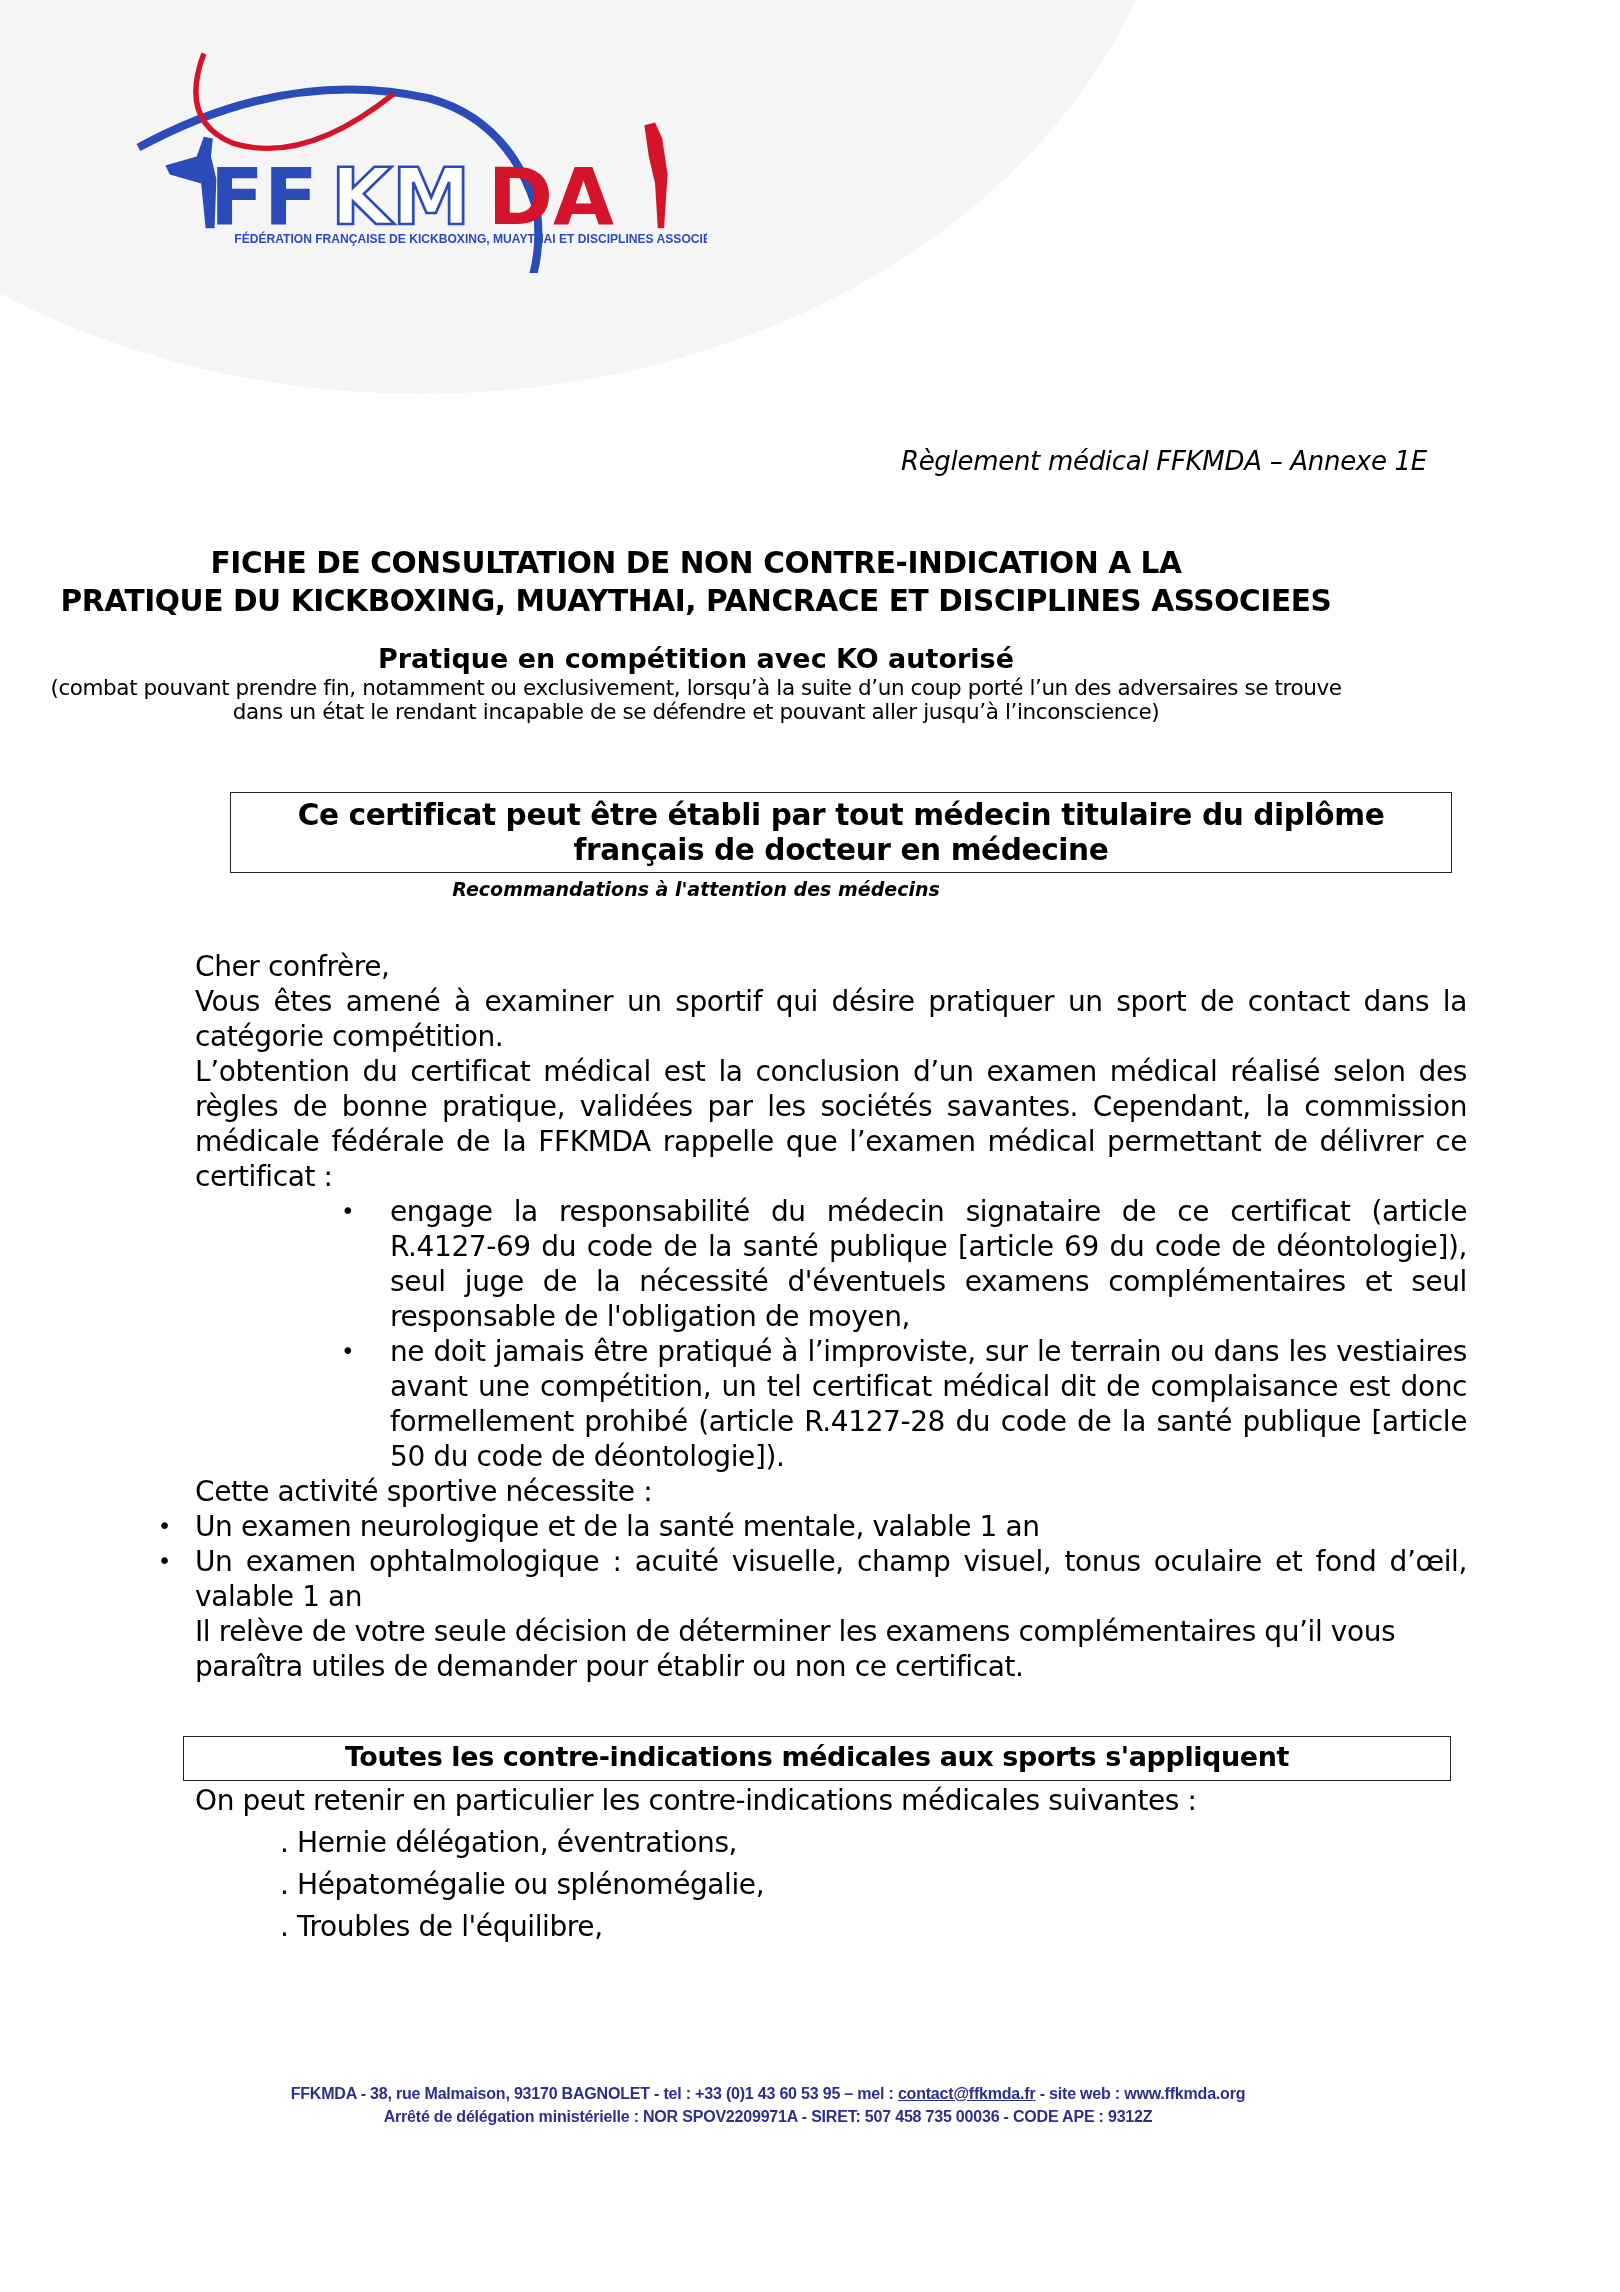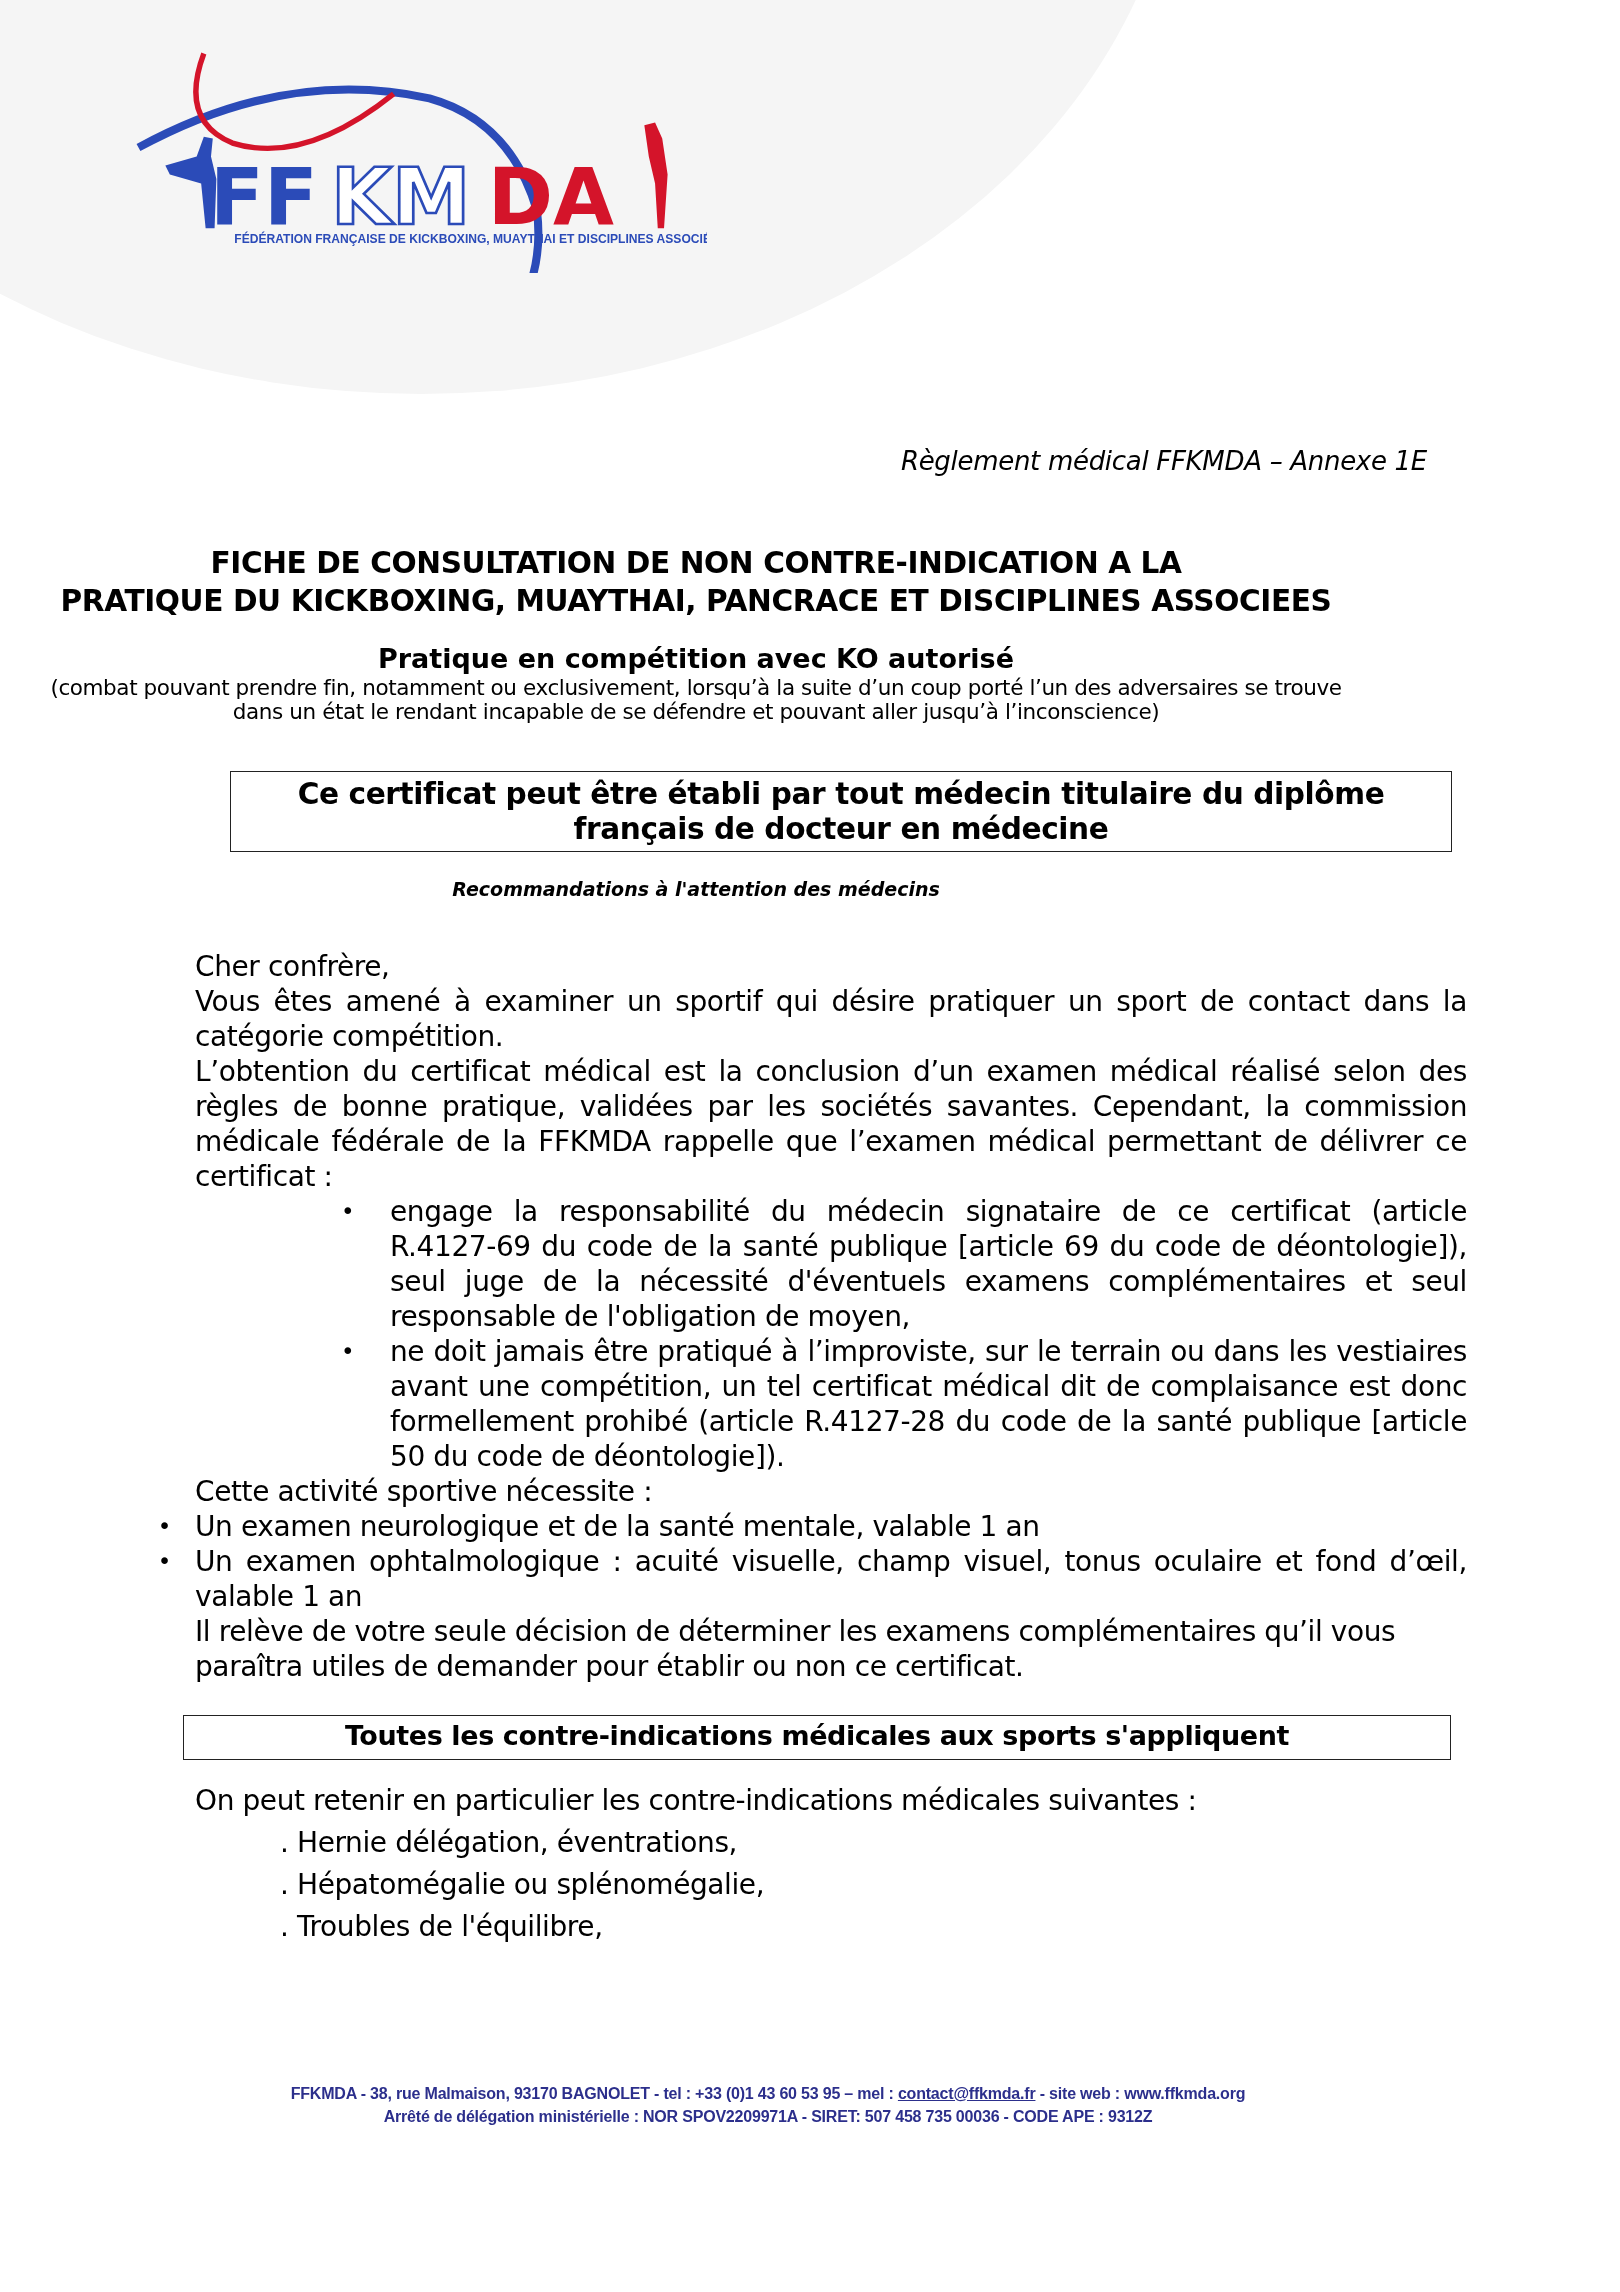--- a/index.html
+++ b/index.html
@@ -7,21 +7,21 @@
       font-family: "DejaVu Sans", sans-serif; color: #000; }
     .bg-blob { position: absolute; left: -340px; top: -806px; width: 1522px; height: 1200px;
       border-radius: 50%; background: #f5f5f5; }
     .logo { position: absolute; left: 134px; top: 49px; width: 573px; height: 224px; }
     .annex { position: absolute; right: 193px; top: 446px; font-size: 26px; font-style: italic;
       font-family: "DejaVu Sans", sans-serif; letter-spacing: -0.3px; margin-left: 36px; }
     .center { position: absolute; left: 0; width: 1392px; text-align: center; }
     .title { top: 544px; font-weight: bold; font-size: 29.6px; line-height: 38px; letter-spacing: -0.4px; }
     .subtitle { top: 643px; font-weight: bold; font-size: 27px; }
     .subnote { top: 676px; font-size: 21.5px; line-height: 24px; letter-spacing: -0.4px; }
-    .boxed { position: absolute; border: 1.8px solid #222; box-sizing: border-box; text-align: center; font-weight: bold; }
+    .boxed { position: absolute; border: 1.8px solid #222; box-sizing: border-box; text-align: center; font-weight: bold; margin-top: 21px; }
     .box1 { left: 230px; top: 771px; width: 1222px; height: 81px; font-size: 29.6px; line-height: 35px; padding-top: 5.4px; letter-spacing: -0.4px; }
     .reco { top: 878px; font-weight: bold; font-size: 19px; font-style: italic; }
     .body-text { position: absolute; left: 195px; width: 1272px; font-size: 28px; line-height: 35px; letter-spacing: -0.4px; }
     .p { margin: 0; text-align: justify; }
     .bullets { margin: 0; padding: 0; list-style: none; }
     .bullets.indent { padding-left: 195px; }
     .bullets li { position: relative; padding-left: 0; text-align: justify; }
     .bullets.indent li::before, .bullets.plain li::before { content: "•"; position: absolute; font-size: 23px; }
     .bullets.indent li::before { left: -49px; }
     .bullets.plain li { padding-left: 39px; }

